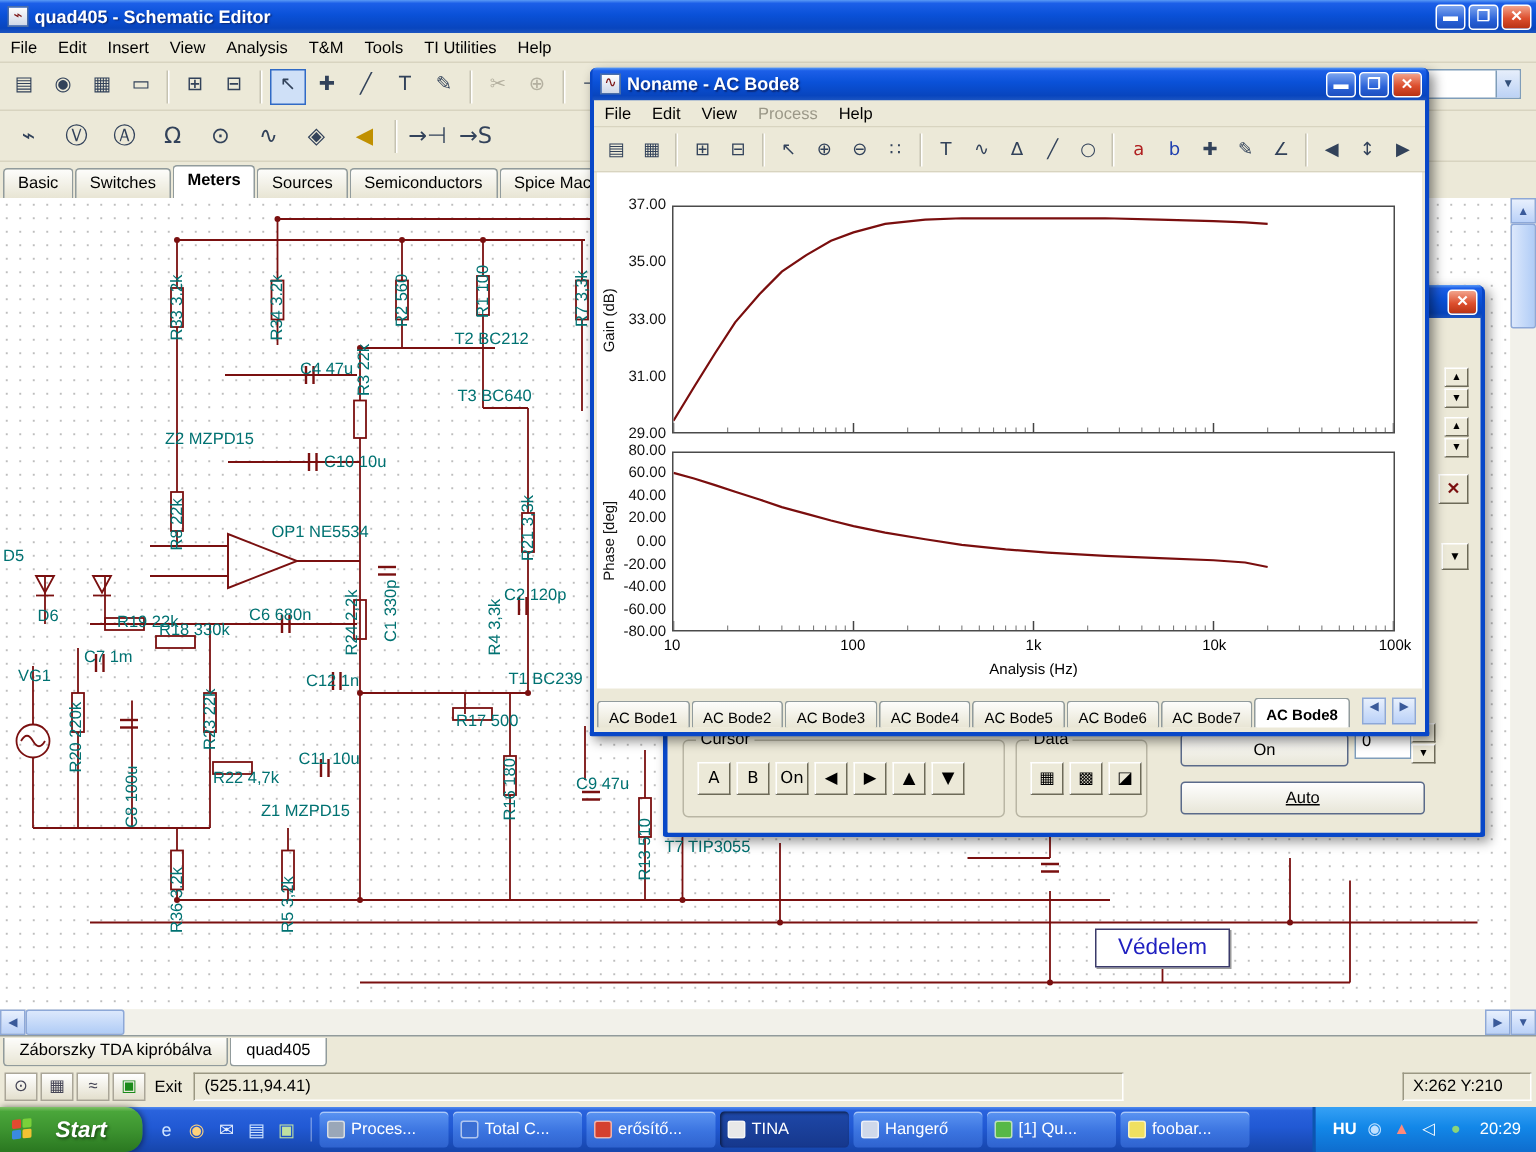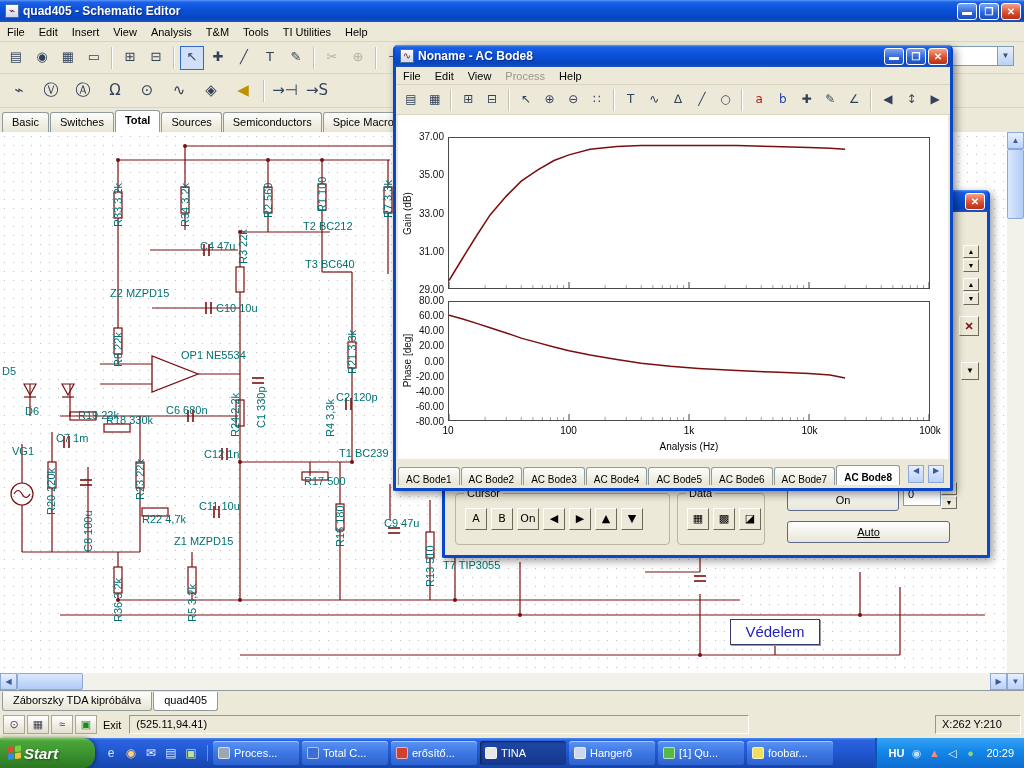--- a/index.html
+++ b/index.html
@@ -117,21 +117,21 @@
   .group-buttons .tb-btn { width:22px; height:22px; border:1px solid; border-color:#fff #6d6a58 #6d6a58 #fff; background:#ECE9D8;
     font-size:11px; line-height:19px; color:#000; }
   .dlg-btn { position:absolute; border:1px solid #5a6a8a; border-radius:3px; background:linear-gradient(#fefefe,#e8e6d8);
     text-align:center; line-height:20px; }
   #dlg-spinbox { position:absolute; display:flex; }
   #dlg-spin-value { width:38px; height:24px; background:#fff; border:1px solid #7f9db9; line-height:22px; padding-left:4px; }
 
   
   #taskbar { position:absolute; left:0; top:738px; width:1024px; height:30px; z-index:50;
     background:linear-gradient(180deg,#4f8af0 0%,#2a63dd 8%,#2159d4 45%,#1747ae 95%); display:flex; align-items:center; }
-  #start-button { height:30px; width:95px; border-radius:0 12px 12px 0; display:flex; align-items:center; padding-left:8px; gap:2px;
+  #start-button { height:30px; width:95px; border-radius:0 12px 12px 0; display:flex; align-items:center; padding-left:8px; gap:15px;
     background:linear-gradient(180deg,#7fc268 0%,#4aa63a 10%,#3d9430 50%,#2c7a22 95%); box-shadow:1px 0 4px rgba(0,0,0,.5);
     color:#fff; font-size:15px; font-weight:bold; font-style:italic; text-shadow:1px 1px 2px #1d4d15; }
   #start-flag { width:14px; height:14px; display:grid; grid-template-columns:6px 6px; grid-template-rows:6px 6px; gap:1px; transform:skewY(-6deg); }
   #start-flag i { display:block; border-radius:1px; }
   #quick-launch { display:flex; gap:4px; padding:0 8px; border-right:1px solid rgba(255,255,255,.35); }
   #quick-launch .bar-icon { width:16px; height:16px; font-size:12px; line-height:16px; text-align:center; color:#fff; }
   #task-buttons { display:flex; gap:3px; padding:0 5px; flex:1; }
   .task-btn { width:86px; height:24px; border-radius:3px; background:linear-gradient(#5b94f2,#3b74e0 55%,#2f63cf);
     box-shadow:inset 0 1px 0 rgba(255,255,255,.5); color:#fff; display:flex; align-items:center; gap:4px; padding:0 5px; overflow:hidden; }
   .task-btn.active { background:linear-gradient(#1e48a8,#16378c); box-shadow:inset 1px 1px 2px rgba(0,0,0,.55); }
@@ -208,21 +208,21 @@
       <span class="tb-btn" style="color: rgb(192, 144, 0);">◀</span>
       <span class="tb-sep"></span>
       <span class="tb-btn">→⊣</span>
       <span class="tb-btn">→S</span>
     </span>
 </div>
 
 <div id="comp-tabs">
   <span class="tab">Basic</span>
     <span class="tab">Switches</span>
-    <span class="tab active">Total</span>
+    <span class="tab active">Meters</span>
     <span class="tab">Sources</span>
     <span class="tab">Semiconductors</span>
     <span class="tab">Spice Macros</span>
 </div>
 
 <div id="canvas">
   <svg id="schematic-svg" width="1007" height="541" viewBox="0 0 1007 541">
       <line x1="118" y1="28" x2="390" y2="28" stroke="#7a1010" stroke-width="1.2"></line>
       <line x1="185" y1="14" x2="438" y2="14" stroke="#7a1010" stroke-width="1.2"></line>
       <line x1="118" y1="28" x2="118" y2="60" stroke="#7a1010" stroke-width="1.2"></line>

